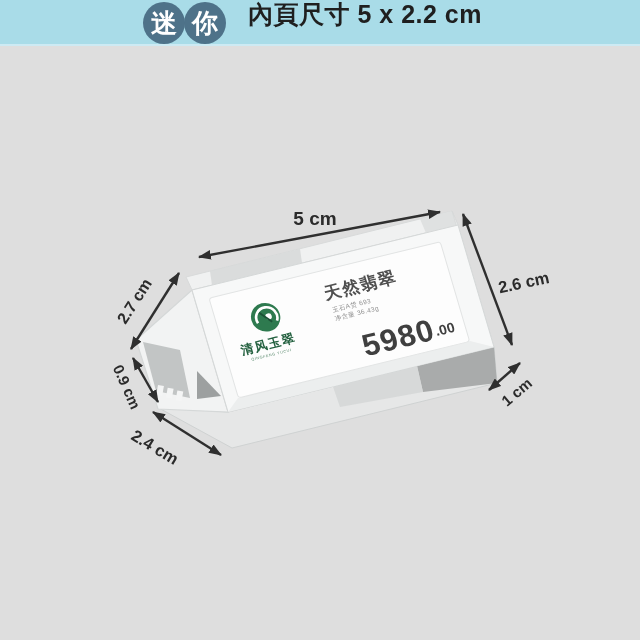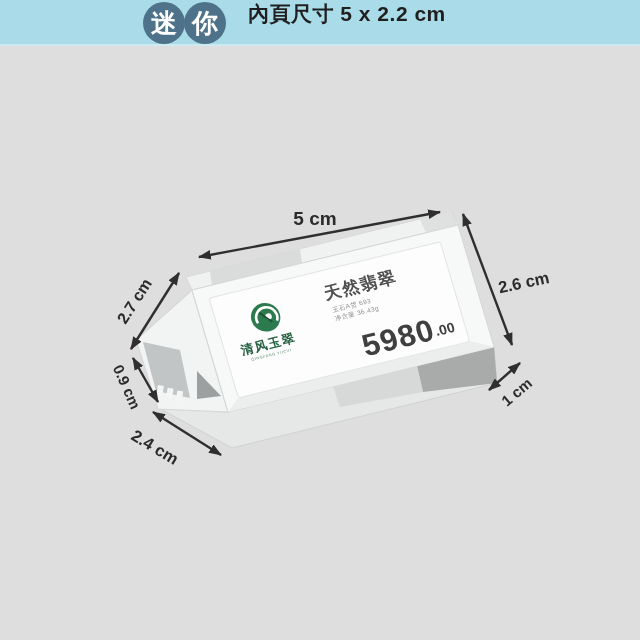--- a/index.html
+++ b/index.html
@@ -17,21 +17,21 @@
     position:absolute;top:0;width:42px;height:42px;border-radius:50%;
     background:#4e7289;color:#ffffff;
     display:flex;align-items:center;justify-content:center;
     font-size:26px;font-weight:bold;line-height:1;
   }
   .badge .c-left{left:0;}
   .badge .c-right{left:41px;}
   .topbar .bar-title{
     position:absolute;left:248px;top:0;height:28px;
     display:flex;align-items:center;
-    font-size:21px;font-weight:600;color:#1f1f1f;letter-spacing:0.5px;
+    font-size:25px;font-weight:600;color:#1f1f1f;letter-spacing:0.5px;
     white-space:nowrap;
   }
   .stage{position:relative;width:640px;height:594px;background:#dedede;}
   svg{display:block;}
   .dim-label{
     font-family:"Liberation Sans", sans-serif;
     font-weight:600;fill:#2b2b2b;
   }
   .lbl-cjk{font-family:"Liberation Sans", sans-serif;}
 </style>

